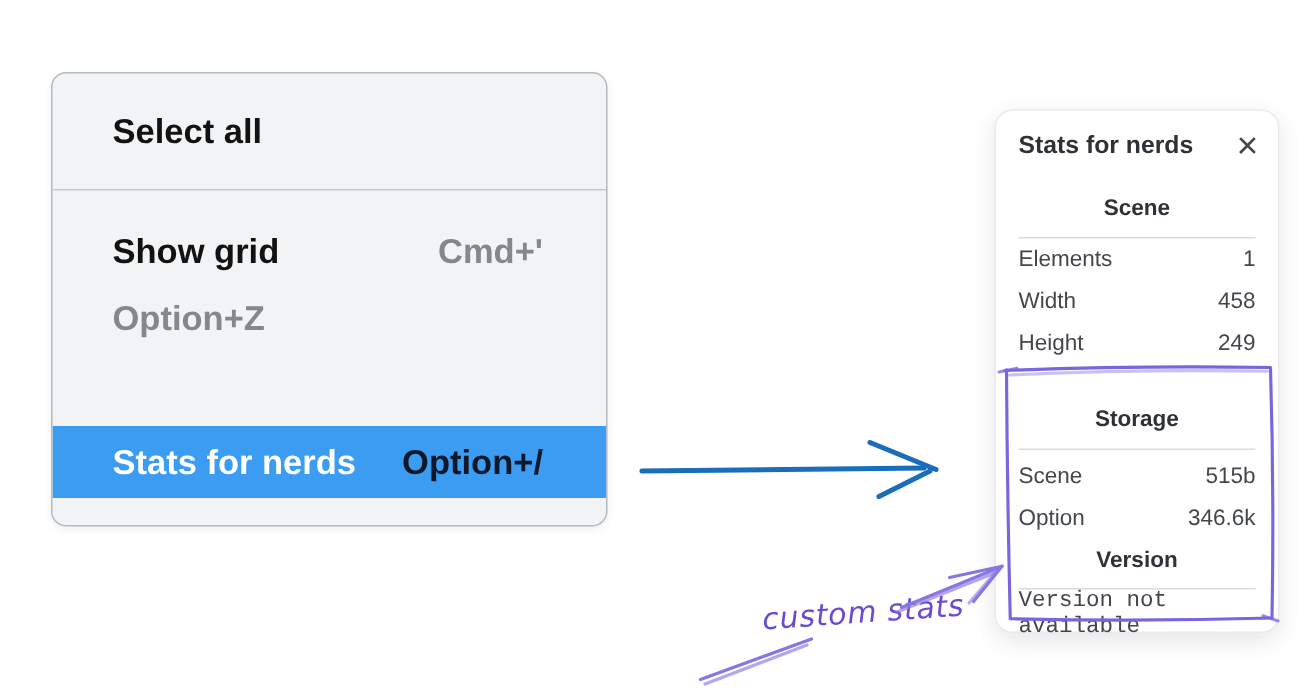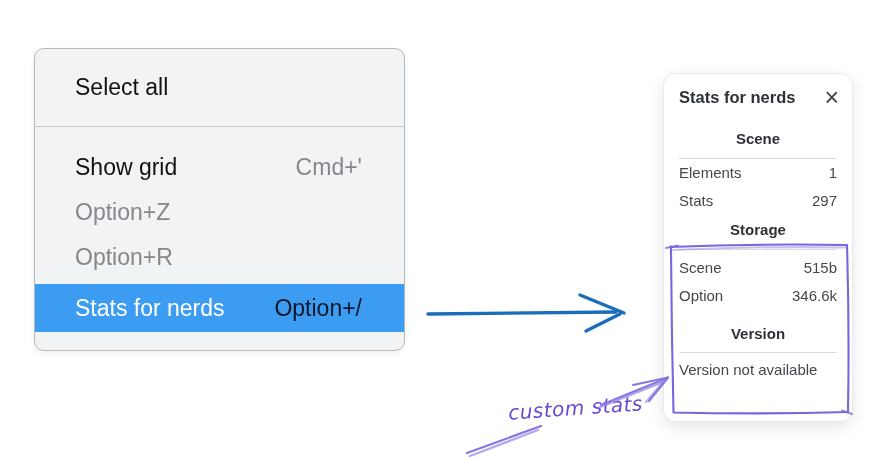--- a/index.html
+++ b/index.html
@@ -10,21 +10,21 @@
 
   
   .menu {
     position:absolute; left:34px; top:48px; width:371px; height:303px;
     background:#f2f3f5; border:1.5px solid #b3b9c0; border-radius:10px;
     box-sizing:border-box; overflow:hidden; font-size:23px; color:#121212;
     box-shadow:0 2px 6px rgba(0,0,0,0.06);
   }
   .menu-item {
     display:flex; justify-content:space-between; align-items:center;
-    padding:0 42px 0 40px; height:45px;
+    padding:0 42px 0 40px; height:45px;font-weight:bold;
   }
   .menu-item.first { height:77px; }
   .menu-item .shortcut { color:#84878b; }
   .menu-divider { height:1px; background:#c5c8cc; }
   .menu-group { padding-top:18px;text-align:right; }
   .menu-item.highlighted {
     background:#3b9cf2; color:#ffffff; height:48px; margin-top:4px;
   }
   .menu-item.highlighted .shortcut { color:#0f172a; }
 
@@ -41,30 +41,30 @@
   }
   .panel-title { font-weight:bold; font-size:16.5px; color:#2e3237; }
   .panel-close {
     font-size:25px; line-height:20px; color:#43484e; font-weight:400;
     cursor:pointer; margin-right:-2px;
   }
   .section-heading {
     text-align:center; font-weight:bold; font-size:15px; color:#2e3237; height:20px;
   }
   .sh-scene   { margin-top:22px; }
-  .sh-storage { margin-top:1px; }
-  .sh-version { margin-top:10px; }
+  .sh-storage { margin-top:23px; }
+  .sh-version { margin-top:0; }
   .panel-hr { height:1px; background:#d7dce1; }
   .hr-scene   { margin:8px 0 5px 0; }
   .hr-storage { margin:8px 0 9px 0; }
   .hr-version { margin:7px 0 4px 0; }
   .stat-row {
     display:flex; justify-content:space-between; height:28px;
   }
-  .note-row { height:24px; display:flex; align-items:center; }
+  .note-row { height:24px; display:flex; align-items:center;font-family:Liberation Mono, monospace; }
 
   
   .annotation-label {
     position:absolute; left:498px; top:396px; width:155px; text-align:center;
     font-family:"DejaVu Sans", sans-serif; font-style:italic; font-weight:500;
     font-size:20px; color:#6a4ad0; transform:rotate(-4deg); letter-spacing:0.5px;
   }
 
   
   .overlay {
@@ -84,21 +84,20 @@
     <div class="menu-divider"></div>
     <div class="menu-group">
       <div class="menu-item">
         <span>Show grid</span>
         <span class="shortcut">Cmd+'</span>
       </div>
       <div class="menu-item">
         <span class="shortcut">Option+Z</span>
       </div>
       <div class="menu-item">
-        <span class="shortcut">Option+R</span>
       </div>
       <div class="menu-item highlighted">
         <span>Stats for nerds</span>
         <span class="shortcut">Option+/</span>
       </div>
     </div>
   </div>
 
   <div class="stats-panel">
     <div class="panel-header">
@@ -106,22 +105,26 @@
       <span class="panel-close">×</span>
     </div>
 
     <div class="section-heading sh-scene">Scene</div>
     <div class="panel-hr hr-scene"></div>
     <div class="stat-row">
       <span>Elements</span>
       <span>1</span>
     </div>
     <div class="stat-row">
-      <span>Stats</span>
-      <span>297</span>
+      <span>Width</span>
+      <span>458</span>
+    </div>
+    <div class="stat-row">
+      <span>Height</span>
+      <span>249</span>
     </div>
 
     <div class="section-heading sh-storage">Storage</div>
     <div class="panel-hr hr-storage"></div>
     <div class="stat-row">
       <span>Scene</span>
       <span>515b</span>
     </div>
     <div class="stat-row">
       <span>Option</span>

